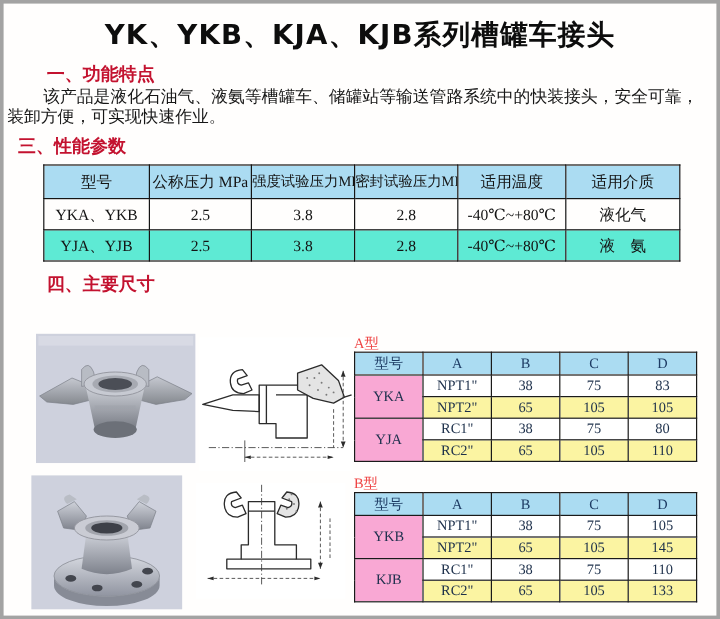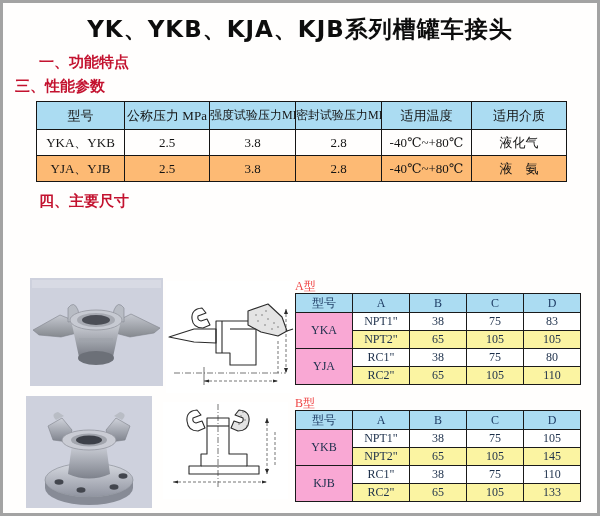--- a/index.html
+++ b/index.html
@@ -27,21 +27,21 @@
   
   .perf-table{
     margin:6px 0 0 33px;border-collapse:collapse;table-layout:fixed;width:530px;
     font-family:"Liberation Serif","DejaVu Serif",serif;font-size:13px;color:#141414;
   }
   .perf-table th,.perf-table td{
     border:1.6px solid #151515;text-align:center;padding:0;overflow:hidden;white-space:nowrap;
   }
   .perf-table th{background:#abdcf2;height:27px;font-weight:normal;}
   .perf-table td{height:25px;}
-  .perf-table tr.row-yellow td{background:#fdba74;}
+  .perf-table tr.row-yellow td{background:#5eead4;}
   .perf-table th.cond{font-size:12px;}
 
   .sec4-heading{margin-top:10px;}
 
   
   .abs{position:absolute;}
   .type-label{
     font-family:"Liberation Serif","DejaVu Serif",serif;font-size:12px;color:#ef4444;line-height:13px;
   }
   .dim-table{
@@ -58,20 +58,21 @@
   .figure{display:block;}
 </style>
 </head>
 <body>
 
 <div class="page">
 
   <h1 class="title">YK、YKB、KJA、KJB系列槽罐车接头</h1>
 
   <h2 class="sec-heading sec1-heading">一、功能特点</h2>
+  <p class="features-body">该产品是液化石油气、液氨等槽罐车、储罐站等输送管路系统中的快装接头，安全可靠，装卸方便，可实现快速作业。</p>
 
 
   <h2 class="sec-heading sec3-heading">三、性能参数</h2>
 
   <table class="perf-table">
     <colgroup>
         <col style="width:88px">
         <col style="width:85px">
         <col style="width:86px">
         <col style="width:86px">

